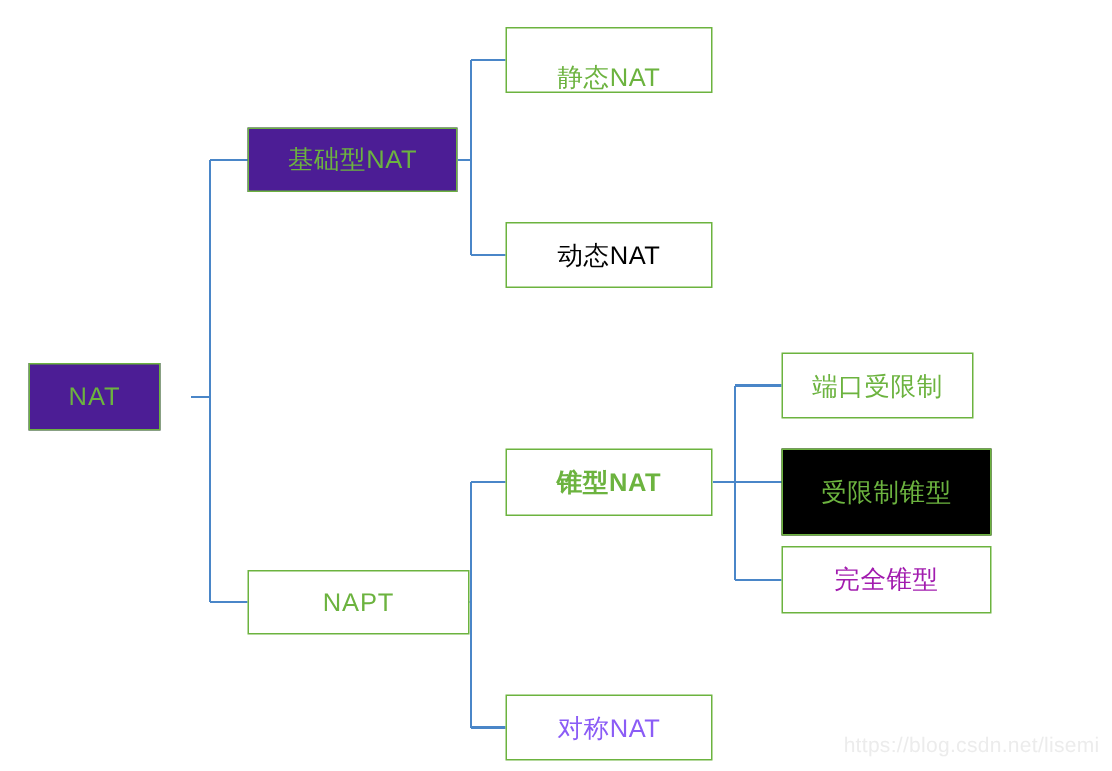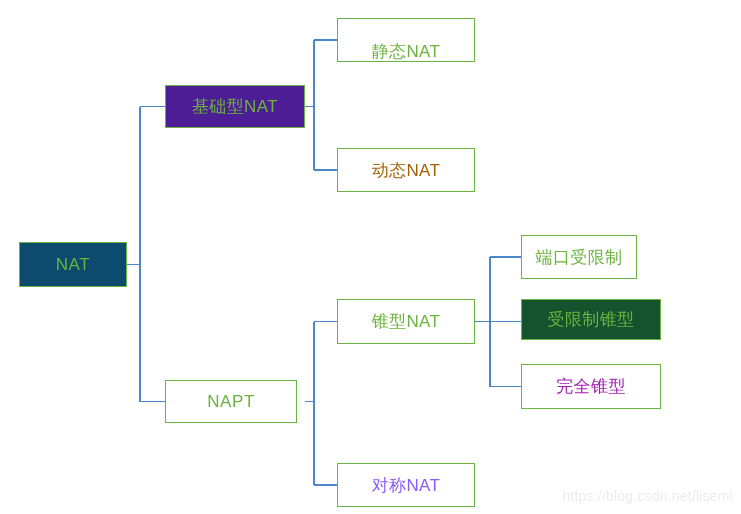--- a/index.html
+++ b/index.html
@@ -83,45 +83,45 @@
         <line x1="314" y1="485" x2="337" y2="485" stroke="#4a86c8" stroke-width="1.4" shape-rendering="crispEdges"></line>
         <line x1="475" y1="321.5" x2="490" y2="321.5" stroke="#4a86c8" stroke-width="1.4" shape-rendering="crispEdges"></line>
         <line x1="490" y1="257" x2="490" y2="386.5" stroke="#4a86c8" stroke-width="1.4" shape-rendering="crispEdges"></line>
         <line x1="490" y1="257" x2="521" y2="257" stroke="#4a86c8" stroke-width="1.4" shape-rendering="crispEdges"></line>
         <line x1="490" y1="321.5" x2="521" y2="321.5" stroke="#4a86c8" stroke-width="1.4" shape-rendering="crispEdges"></line>
         <line x1="490" y1="386.5" x2="521" y2="386.5" stroke="#4a86c8" stroke-width="1.4" shape-rendering="crispEdges"></line>
       </g>
   </svg>
 
   <div id="nodes-layer">
-      <div class="node-box" style="left: 19px; top: 242px; width: 108px; height: 45px; border-color: rgb(108, 179, 63); background: #0c4a6e;">
+      <div class="node-box" style="left: 19px; top: 242px; width: 88px; height: 45px; border-color: rgb(108, 179, 63); background: #4c1d95;">
         <span class="node-label latin" style="color: rgb(108, 179, 63);">NAT</span>
       </div>
       <div class="node-box" style="left: 165px; top: 85px; width: 140px; height: 43px; border-color: rgb(108, 179, 63); background: #4c1d95;">
         <span class="node-label" style="color: rgb(108, 179, 63);">基础型NAT</span>
       </div>
-      <div class="node-box" style="left: 165px; top: 380px; width: 132px; height: 43px; border-color: rgb(108, 179, 63); background: rgb(255, 255, 255);">
+      <div class="node-box" style="left: 165px; top: 380px; width: 148px; height: 43px; border-color: rgb(108, 179, 63); background: rgb(255, 255, 255);">
         <span class="node-label latin" style="color: rgb(108, 179, 63);">NAPT</span>
       </div>
       <div class="node-box" style="left: 337px; top: 18px; width: 138px; height: 44px; border-color: rgb(108, 179, 63); background: rgb(255, 255, 255);">
         <span class="node-label" style="color: rgb(108, 179, 63); margin-top: 22px;">静态NAT</span>
       </div>
       <div class="node-box" style="left: 337px; top: 148px; width: 138px; height: 44px; border-color: rgb(108, 179, 63); background: rgb(255, 255, 255);">
-        <span class="node-label" style="color: #a16207;">动态NAT</span>
+        <span class="node-label" style="color: #000000;">动态NAT</span>
       </div>
-      <div class="node-box" style="left: 337px; top: 299px; width: 138px; height: 45px; border-color: rgb(108, 179, 63); background: rgb(255, 255, 255);">
+      <div class="node-box" style="left: 337px; top: 299px; width: 138px; height: 45px; border-color: rgb(108, 179, 63); background: rgb(255, 255, 255); font-weight: bold;">
         <span class="node-label" style="color: rgb(108, 179, 63);">锥型NAT</span>
       </div>
       <div class="node-box" style="left: 337px; top: 463px; width: 138px; height: 44px; border-color: rgb(108, 179, 63); background: rgb(255, 255, 255);">
         <span class="node-label" style="color: #8b5cf6;">对称NAT</span>
       </div>
-      <div class="node-box" style="left: 521px; top: 235px; width: 116px; height: 44px; border-color: rgb(108, 179, 63); background: rgb(255, 255, 255);">
+      <div class="node-box" style="left: 521px; top: 235px; width: 128px; height: 44px; border-color: rgb(108, 179, 63); background: rgb(255, 255, 255);">
         <span class="node-label" style="color: rgb(108, 179, 63);">端口受限制</span>
       </div>
-      <div class="node-box" style="left: 521px; top: 299px; width: 140px; height: 41px; border-color: rgb(108, 179, 63); background: #14532d; text-align: center;">
+      <div class="node-box" style="left: 521px; top: 299px; width: 140px; height: 58px; border-color: rgb(108, 179, 63); background: #000000; text-align: center;">
         <span class="node-label" style="color: rgb(108, 179, 63);">受限制锥型</span>
       </div>
       <div class="node-box" style="left: 521px; top: 364px; width: 140px; height: 45px; border-color: rgb(108, 179, 63); background: rgb(255, 255, 255);">
         <span class="node-label" style="color: #a21caf;">完全锥型</span>
       </div>
     </div>
 
   <div id="watermark">https://blog.csdn.net/lisemi</div>
 
 </div>

